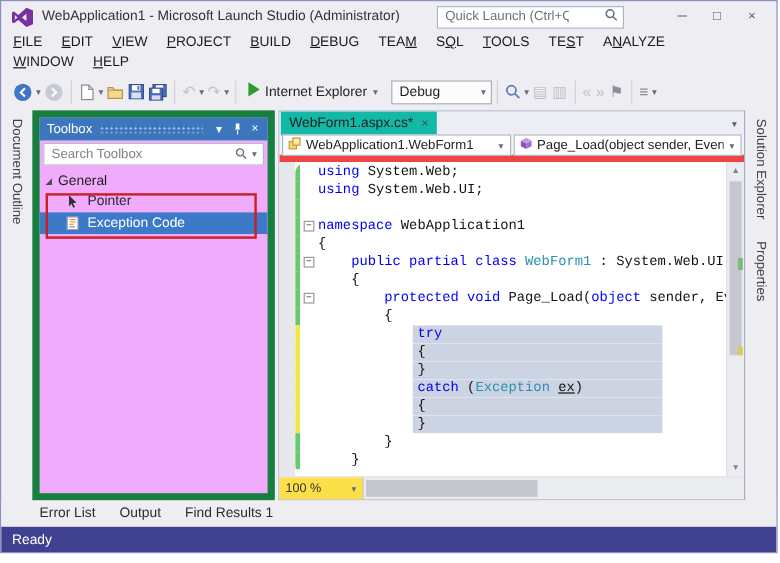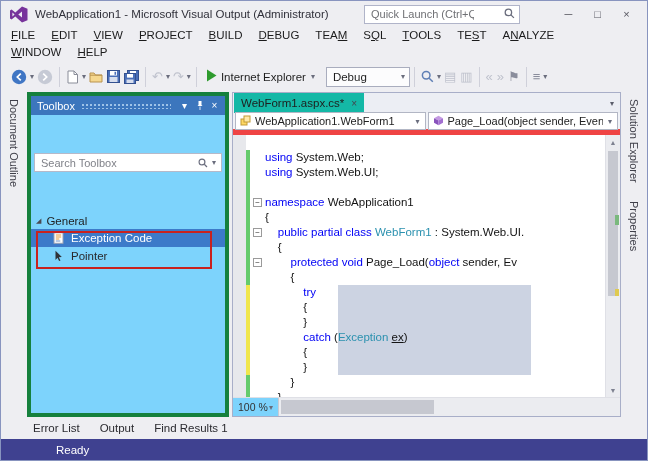--- a/index.html
+++ b/index.html
@@ -34,21 +34,21 @@
   .combo{display:flex;align-items:center;height:20px;border:1px solid #a9adbe;background:#fcfcfd;font-size:11.5px;color:#1e1e1e;padding:0 3px 0 6px;}
   .combo.config{width:84px;margin-left:5px;}
   .combo .chev{margin-left:auto;}
 
   
   .main{flex:1;display:flex;min-height:0;}
   .rail{width:26px;flex:0 0 auto;display:flex;flex-direction:column;align-items:center;padding-top:7px;gap:18px;overflow:hidden;}
   .rail-tab{writing-mode:vertical-rl;font-size:11px;color:#40404a;white-space:nowrap;}
 
   
-  .toolbox{width:202px;flex:0 0 auto;display:flex;flex-direction:column;border:4px solid #15803d;background:#7dd3fc;margin-right:3px;gap:36px;}
+  .toolbox{width:202px;flex:0 0 auto;display:flex;flex-direction:column;border:6px solid #15803d;background:#f0abfc;margin-right:3px;}
   .tb-header{height:19px;background:#3c76bd;display:flex;align-items:center;color:#fff;padding:0 3px 0 6px;flex:0 0 auto;}
   .tb-title{font-size:11px;}
   .grip{flex:1;height:7px;margin:0 6px;background-image:radial-gradient(#9ec3e8 0.8px,transparent 0.9px);background-size:4px 4px;background-position:0 1px;}
   .tbh-icon{width:15px;text-align:center;font-size:10px;color:#fff;display:flex;align-items:center;justify-content:center;}
   .tb-search{height:23px;padding:2px 3px;flex:0 0 auto;}
   .tb-search-inner{height:19px;background:#fff;border:1px solid #b6b9c9;display:flex;align-items:center;padding:0 4px;gap:3px;}
   .tb-search-inner input{flex:1;border:none;outline:none;background:transparent;font-size:11px;font-family:inherit;min-width:0;color:#333;}
   .tb-search-inner input::placeholder{color:#808289;}
   .tb-tree{flex:1;position:relative;padding-top:2px;overflow:hidden;}
   .tb-group{height:17px;display:flex;align-items:center;padding-left:5px;gap:5px;font-size:11.5px;color:#1e1e1e;}
@@ -63,64 +63,64 @@
   .tabstrip{height:20px;display:flex;align-items:flex-end;background:#eceef4;flex:0 0 auto;padding-left:1px;}
   .tab{height:20px;display:flex;align-items:center;padding:0 7px;font-size:11.5px;color:#1e1e1e;white-space:nowrap;}
   .tab.active{background:#14b8a6;}
   .tab-x{margin-left:7px;font-size:10px;color:#44454e;}
   .tab-overflow{margin-left:auto;font-size:8px;color:#5b5e6b;padding:0 6px;align-self:center;}
   .navbar{height:22px;display:flex;align-items:center;background:#f0f2f7;border-bottom:6px solid #ef4444;padding:1px 2px;gap:2px;flex:0 0 auto;}
   .nav-combo{flex:1;height:18px;background:#fff;border:1px solid #b2b6c4;display:flex;align-items:center;padding:0 4px;gap:4px;font-size:11px;color:#222;min-width:0;}
   .nav-combo .lbl{white-space:nowrap;overflow:hidden;flex:1;}
   .code-area{flex:1;display:flex;min-height:0;background:#fff;}
   .indicator-margin{width:13px;background:#e7e8ec;flex:0 0 auto;}
-  .code-scroll{flex:1;overflow:hidden;font-family:Liberation Sans, sans-serif;font-size:11.5px;line-height:15px;padding-top:15px;}
+  .code-scroll{flex:1;overflow:hidden;font-family:Liberation Mono, monospace;font-size:11.5px;line-height:15px;padding-top:1px;border-radius:10px;}
   .line{display:flex;height:15px;}
   .bar{width:4px;flex:0 0 auto;}
   .bar.g{background:#65cb6c;}
   .bar.y{background:#f0e64c;}
   .fold{width:15px;flex:0 0 auto;display:flex;align-items:center;justify-content:center;}
   .foldbox{width:9px;height:9px;border:1px solid #9a9a9a;background:#fff;font-size:8px;line-height:7px;text-align:center;color:#333;display:block;}
   .code-text{flex:1;white-space:pre;position:relative;min-width:0;overflow:hidden;}
   .line.hl .code-text::before{content:"";position:absolute;left:calc(12ch - 4px);top:0;bottom:0;width:calc(29ch + 8px);background:#ccd3e2;}
   .code-text span{position:relative;}
   .kw{color:#0000f5;}
   .ty{color:#2b91af;}
   .pl{color:#131313;}
   .u{text-decoration:underline;}
   .vscrollbar{width:15px;flex:0 0 auto;background:#ebecf0;display:flex;flex-direction:column;border-left:1px solid #dfe0e6;}
   .sb-arrow{height:14px;display:flex;align-items:center;justify-content:center;font-size:7px;color:#7d8190;flex:0 0 auto;}
   .sb-track{flex:1;position:relative;}
   .sb-thumb{position:absolute;left:2px;right:2px;top:2px;height:62%;background:#c6c8d0;}
   .sb-mark-g{position:absolute;right:1px;top:28%;width:4px;height:10px;background:#7ab97d;}
   .sb-mark-y{position:absolute;right:1px;top:60%;width:4px;height:7px;background:#dfca50;}
   .editor-statusrow{height:19px;display:flex;align-items:stretch;border-top:1px solid #dfe0e6;flex:0 0 auto;background:#ebecf0;}
-  .zoom-combo{width:46px;background:#7dd3fc;border-right:1px solid #c9cbd4;display:flex;align-items:center;justify-content:space-between;padding:0 5px;font-size:10.5px;color:#333;flex:0 0 auto;}
+  .zoom-combo{width:70px;background:#fde047;border-right:1px solid #c9cbd4;display:flex;align-items:center;justify-content:space-between;padding:0 5px;font-size:10.5px;color:#333;flex:0 0 auto;}
   .zoom-combo .chev{padding:0;}
   .hscroll{flex:1;position:relative;}
   .hthumb{position:absolute;left:2px;top:2px;bottom:2px;width:45%;background:#c6c8d0;}
 
   
   .bottom-tabs{height:22px;display:flex;align-items:center;padding-left:22px;flex:0 0 auto;background:#eeeef2;}
   .btab{padding:0 10px;font-size:11.5px;color:#2b2b30;white-space:nowrap;}
   .statusbar{height:21px;background:#3f4190;display:flex;align-items:center;padding:0 9px;flex:0 0 auto;}
-  .status-text{color:#fff;font-size:11.5px;margin-left:46px;}
+  .status-text{color:#fff;font-size:11.5px;}
 </style>
 </head>
 <body>
 
 <div class="vs-window">
 
   <div class="titlebar">
     <span class="vs-logo">
       <svg width="19" height="17" viewBox="0 0 19 17">
           <path d="M13 .5 18.5 2.8v11.4L13 16.5 6.3 10.6 2.6 13.4 1 12.6V4.4l1.6-.8 3.7 2.8L13 .5zM3.4 6.6v3.8L5.6 8.5 3.4 6.6zm5.9 1.9 3.7 3V5.5l-3.7 3z" fill="#77339b"></path>
         </svg>
     </span>
-    <span class="title-text">WebApplication1 - Microsoft Visual Output (Administrator)</span>
+    <span class="title-text">WebApplication1 - Microsoft Launch Studio (Administrator)</span>
     <div class="quick-launch">
       <input placeholder="Quick Launch (Ctrl+Q)" style="">
       <span>
         <svg width="11" height="11" viewBox="0 0 11 11">
             <circle cx="4.4" cy="4.4" r="3.2" fill="none" stroke="#6b6e7e" stroke-width="1.3"></circle>
             <path d="M6.9 6.9l3 3" stroke="#6b6e7e" stroke-width="1.3"></path>
           </svg>
       </span>
     </div>
     <div class="win-buttons">
@@ -258,37 +258,37 @@
           </span>
           <span class="chev">▾</span>
         </div>
       </div>
       <div class="tb-tree">
         <div class="tb-group">
           <span class="expander">◢</span>
           <span>General</span>
         </div>
         <div>
+            <div class="tb-item">
+              <span class="tb-ic">
+                <svg width="9" height="12" viewBox="0 0 9 12">
+                  <path d="M1.5.8 7.8 6.9 4.8 7.2l1.7 3.2-1.4.7-1.6-3.3L1.5 10z" fill="#2f3136"></path>
+                </svg>
+              </span>
+              <span>Pointer</span>
+            </div>
             <div class="tb-item sel">
               <span class="tb-ic">
                 <svg width="11" height="12" viewBox="0 0 11 12">
                   <rect x="1" y=".8" width="9" height="10.5" fill="#fff" stroke="#97a0b4"></rect>
                   <path d="M2.8 3h5.4M2.8 5h5.4M2.8 7h3.5" stroke="#e59a36" fill="none"></path>
                   <path d="M2.8 9h4.5" stroke="#6f94cc" fill="none"></path>
                 </svg>
               </span>
               <span>Exception Code</span>
-            </div>
-            <div class="tb-item">
-              <span class="tb-ic">
-                <svg width="9" height="12" viewBox="0 0 9 12">
-                  <path d="M1.5.8 7.8 6.9 4.8 7.2l1.7 3.2-1.4.7-1.6-3.3L1.5 10z" fill="#2f3136"></path>
-                </svg>
-              </span>
-              <span>Pointer</span>
             </div>
           </div>
         <div class="annotation-box"></div>
       </div>
     </div>
 
     <div class="editor">
       <div class="tabstrip">
         <div class="tab active">
             <span>WebForm1.aspx.cs*</span>

